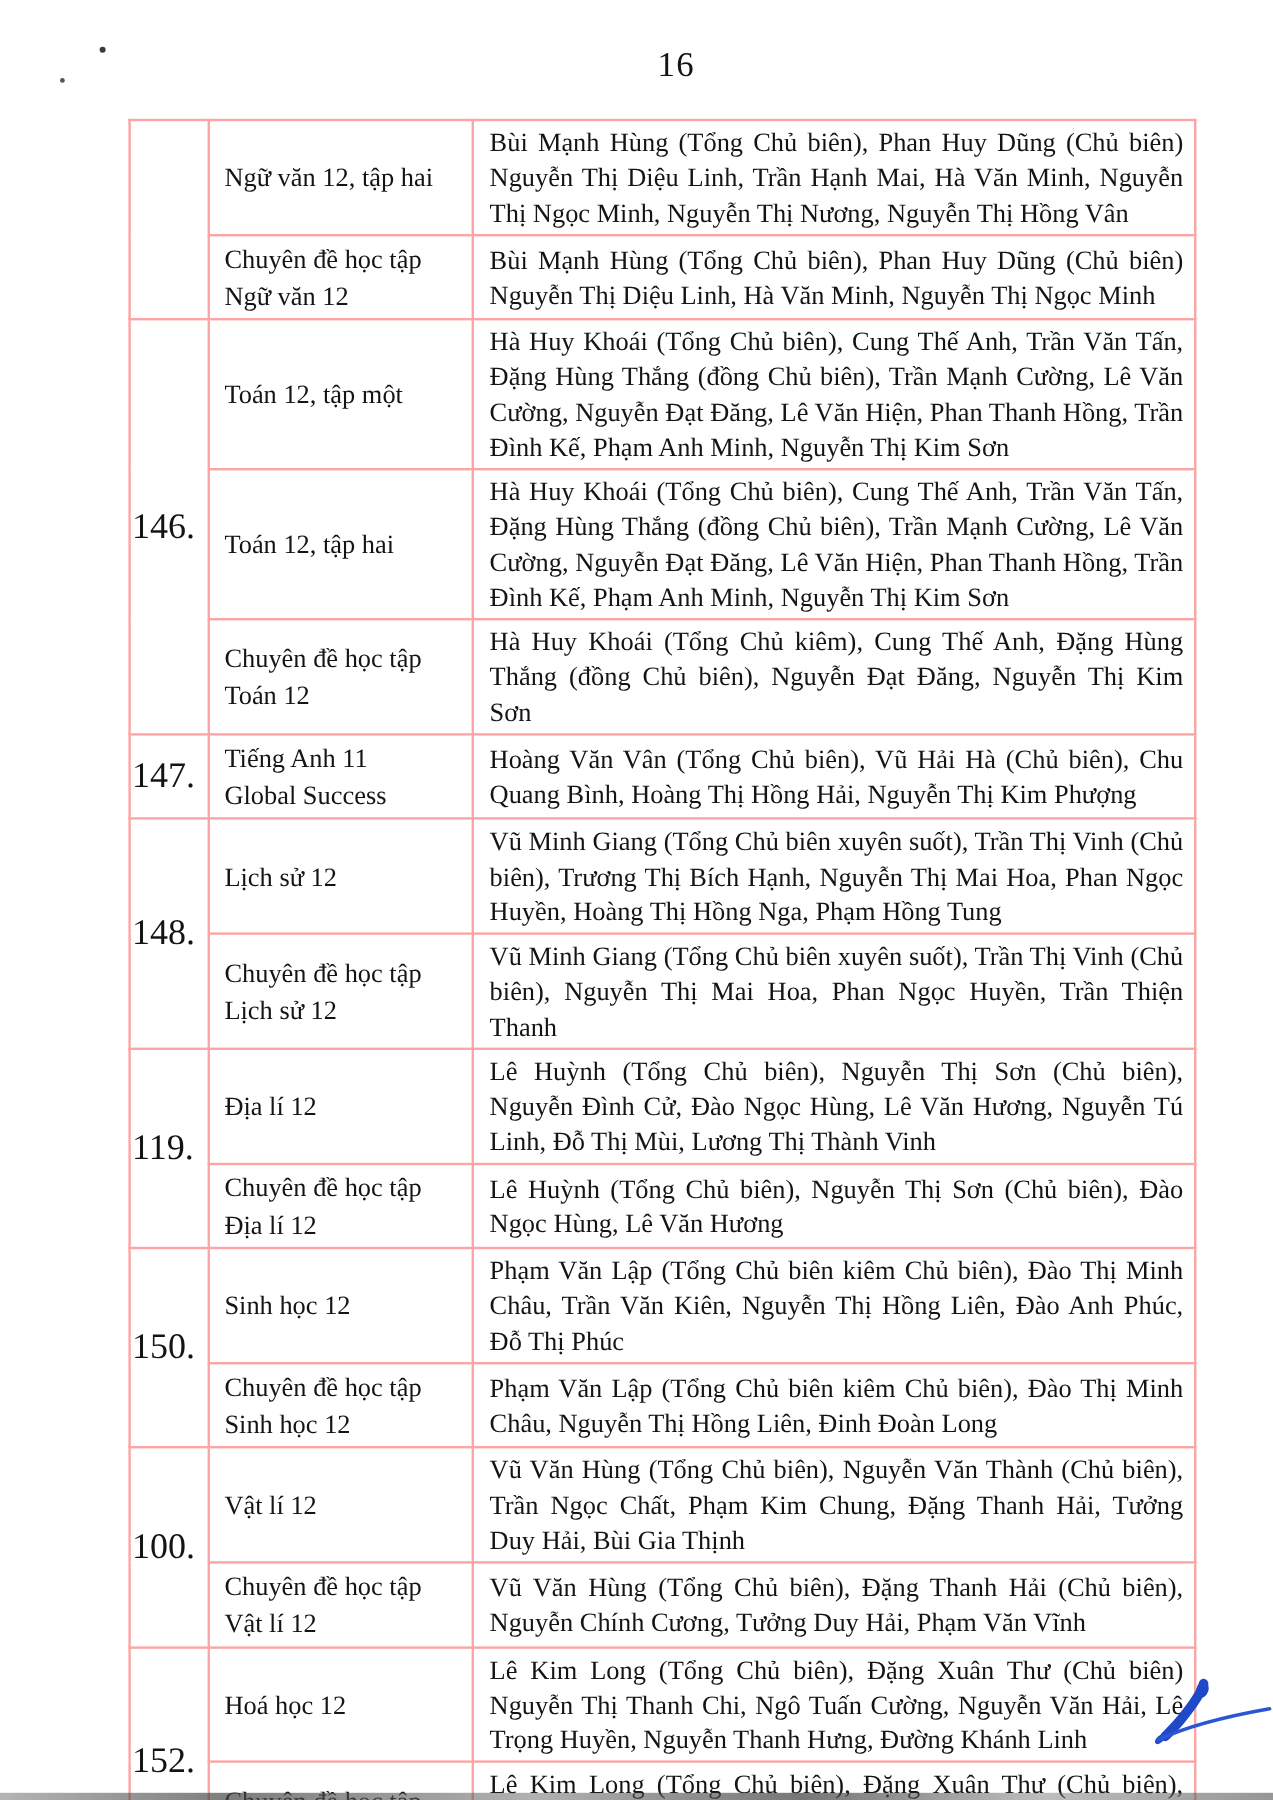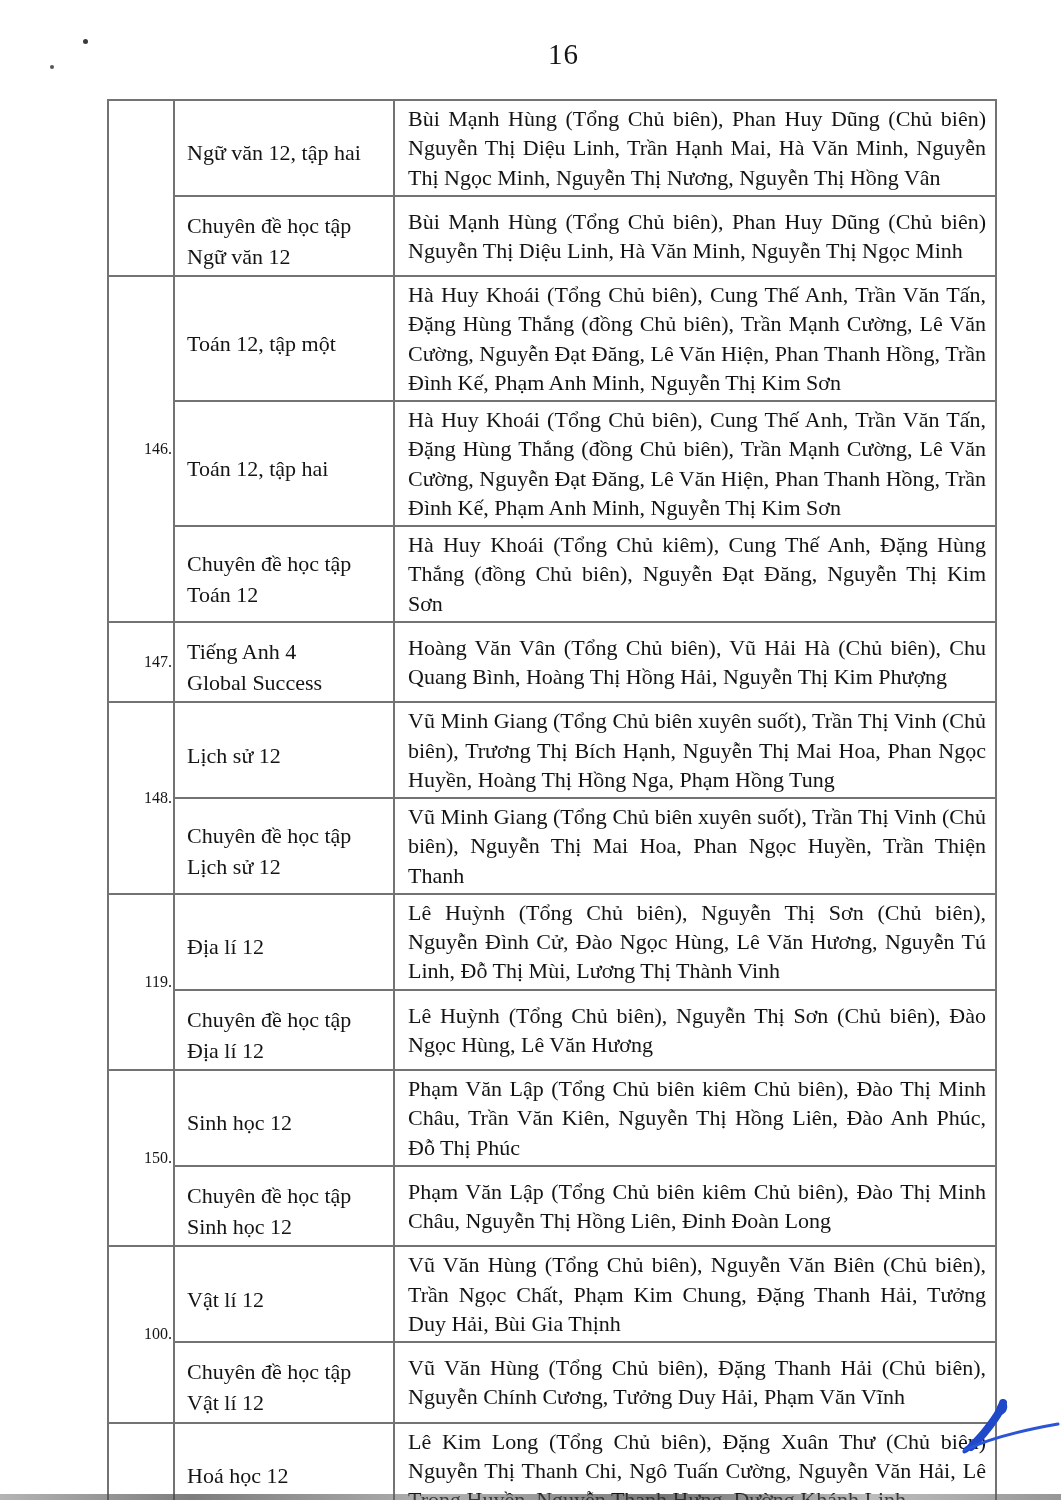--- a/index.html
+++ b/index.html
@@ -17,35 +17,35 @@
   }
   .speck { position:absolute; background:#3a3a3a; border-radius:50%; }
   .speck-1 { left:83px; top:39px; width:5px; height:5px; }
   .speck-2 { left:50px; top:65px; width:4px; height:4px; background:#555; }
 
   table.book-table {
     position:absolute; left:107px; top:99px; width:888px;
     border-collapse:collapse; table-layout:fixed;
   }
   table.book-table td {
-    border:2px solid #737373;
+    border:2px solid #fca5a5;
     overflow:hidden;
     margin-left:12px;
   }
   col.c-num   { width:66px; }
   col.c-title { width:220px; }
   col.c-auth  { width:602px; }
 
   td.num-cell {
-    text-align:right; vertical-align:middle;
-    font-size:16px;
+    text-align:left; vertical-align:middle;
+    font-size:30px;
   }
   td.title-cell {
     vertical-align:middle; font-size:22px;
-    padding:13px 6px 3px 12px;
+    padding:3px 6px 3px 12px;
     white-space:pre-line; line-height:1.42;
   }
   td.authors-cell {
     vertical-align:middle; font-size:22px;
     padding:3px 9px 3px 13px;
     text-align:justify; line-height:1.33;
   }
 
   .pen-mark { position:absolute; left:950px; top:1398px; }
   .scan-edge {
@@ -93,21 +93,21 @@
       <td class="authors-cell">Hà Huy Khoái (Tổng Chủ biên), Cung Thế Anh, Trần Văn Tấn, Đặng Hùng Thắng (đồng Chủ biên), Trần Mạnh Cường, Lê Văn Cường, Nguyễn Đạt Đăng, Lê Văn Hiện, Phan Thanh Hồng, Trần Đình Kế, Phạm Anh Minh, Nguyễn Thị Kim Sơn</td>
     </tr>
     <tr style="height:57px;">
       <td class="title-cell">Chuyên đề học tập
 Toán 12</td>
       <td class="authors-cell">Hà Huy Khoái (Tổng Chủ kiêm), Cung Thế Anh, Đặng Hùng Thắng (đồng Chủ biên), Nguyễn Đạt Đăng, Nguyễn Thị Kim Sơn</td>
     </tr>
 
     <tr style="height:70px;">
       <td class="num-cell">147.</td>
-      <td class="title-cell">Tiếng Anh 4
+      <td class="title-cell">Tiếng Anh 11
 Global Success</td>
       <td class="authors-cell">Hoàng Văn Vân (Tổng Chủ biên), Vũ Hải Hà (Chủ biên), Chu Quang Bình, Hoàng Thị Hồng Hải, Nguyễn Thị Kim Phượng</td>
     </tr>
 
     <tr style="height:92px;">
       <td class="num-cell" rowspan="2">148.</td>
       <td class="title-cell">Lịch sử 12</td>
       <td class="authors-cell">Vũ Minh Giang (Tổng Chủ biên xuyên suốt), Trần Thị Vinh (Chủ biên), Trương Thị Bích Hạnh, Nguyễn Thị Mai Hoa, Phan Ngọc Huyền, Hoàng Thị Hồng Nga, Phạm Hồng Tung</td>
     </tr>
     <tr style="height:57px;">
@@ -134,21 +134,21 @@
     </tr>
     <tr style="height:58px;">
       <td class="title-cell">Chuyên đề học tập
 Sinh học 12</td>
       <td class="authors-cell">Phạm Văn Lập (Tổng Chủ biên kiêm Chủ biên), Đào Thị Minh Châu, Nguyễn Thị Hồng Liên, Đinh Đoàn Long</td>
     </tr>
 
     <tr style="height:81px;">
       <td class="num-cell" rowspan="2">100.</td>
       <td class="title-cell">Vật lí 12</td>
-      <td class="authors-cell">Vũ Văn Hùng (Tổng Chủ biên), Nguyễn Văn Biên (Chủ biên), Trần Ngọc Chất, Phạm Kim Chung, Đặng Thanh Hải, Tưởng Duy Hải, Bùi Gia Thịnh</td>
+      <td class="authors-cell">Vũ Văn Hùng (Tổng Chủ biên), Nguyễn Văn Thành (Chủ biên), Trần Ngọc Chất, Phạm Kim Chung, Đặng Thanh Hải, Tưởng Duy Hải, Bùi Gia Thịnh</td>
     </tr>
     <tr style="height:63px;">
       <td class="title-cell">Chuyên đề học tập
 Vật lí 12</td>
       <td class="authors-cell">Vũ Văn Hùng (Tổng Chủ biên), Đặng Thanh Hải (Chủ biên), Nguyễn Chính Cương, Tưởng Duy Hải, Phạm Văn Vĩnh</td>
     </tr>
 
     <tr style="height:81px;">
       <td class="num-cell" rowspan="2">152.</td>
       <td class="title-cell">Hoá học 12</td>

